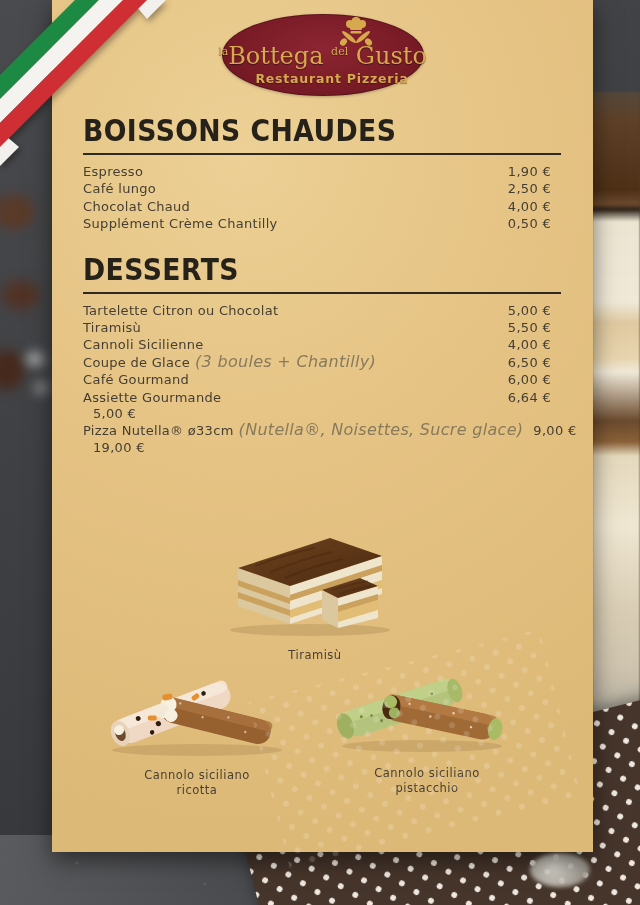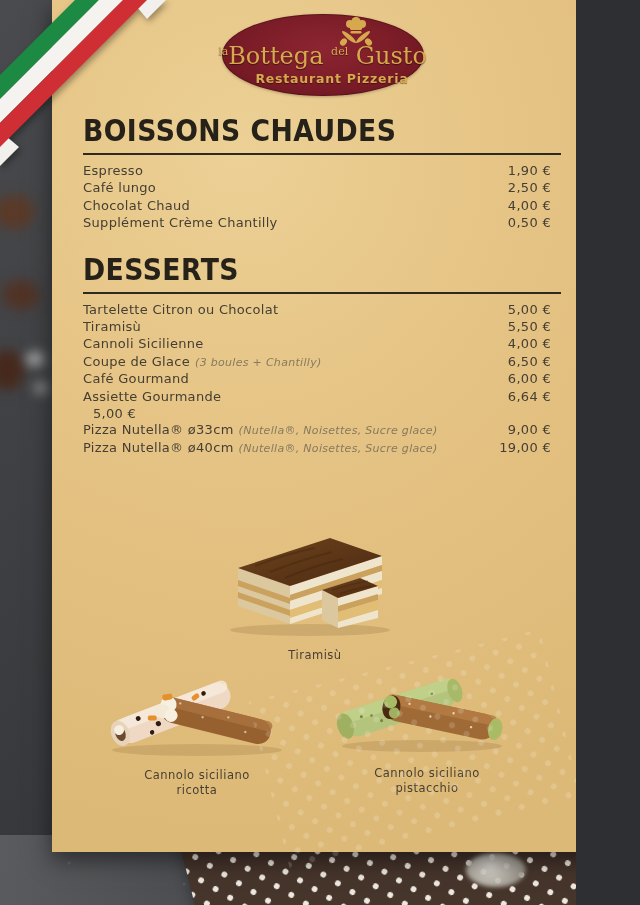--- a/index.html
+++ b/index.html
@@ -1,17 +1,17 @@
 <!DOCTYPE html>
 <html><head>
 <meta charset="utf-8">
 <style>
   html,body{margin:0;padding:0;background:#2e2f32;}
-  .stage{position:relative;width:536px;height:905px;overflow:hidden;
-         font-family:"DejaVu Sans","Liberation Sans",sans-serif;padding-left:40px;}
+  .stage{position:relative;width:640px;height:905px;overflow:hidden;
+         font-family:"DejaVu Sans","Liberation Sans",sans-serif;}
 
   
   .bg-base{position:absolute;inset:0;
     background:linear-gradient(150deg,#4a4b4e 0%,#404144 35%,#37383b 70%,#303134 100%);}
   .bg-stone{position:absolute;left:0;bottom:0;width:100%;height:70px;
     background:
       radial-gradient(circle 1px at 12% 40%, rgba(255,255,255,.10) 0 1px, transparent 2px),
       radial-gradient(circle 1px at 32% 70%, rgba(255,255,255,.08) 0 1px, transparent 2px),
       radial-gradient(circle 1px at 55% 30%, rgba(255,255,255,.08) 0 1px, transparent 2px),
       linear-gradient(100deg,#5a5b5e 0%,#4a4b4e 40%,#3a3b3e 75%);}
@@ -74,21 +74,21 @@
   .sec-title{display:inline-block;margin:0 0 0 31px;color:#262219;
     font-size:31px;font-weight:800;letter-spacing:.5px;line-height:34px;
     transform:scaleX(.86);transform-origin:left center;white-space:nowrap;}
   .sec-title.first{margin-top:17px;}
   .sec-title.second{margin-top:19px;}
   .rule{height:2px;background:#2e2a22;margin:6px 32px 8px 31px;}
   .rows{margin:0 42px 0 31px;}
   .row{display:flex;justify-content:space-between;align-items:baseline;
     line-height:16.4px;font-size:13px;letter-spacing:.3px;color:#453e33;}
   .row .iname{flex:1;white-space:nowrap;}
-  .row .note{font-style:italic;color:#877a5c;margin-left:5px;font-size:11px;}
+  .row .note{font-style:italic;color:#877a5c;margin-left:5px;font-size:16px;}
   .row .price{white-space:nowrap;margin-left:10px;}
 
   
   .fig{position:absolute;text-align:center;}
   .fig-tiramisu{left:158px;top:528px;width:210px;}
   .fig-ricotta{left:30px;top:662px;width:230px;}
   .fig-pistacchio{left:260px;top:660px;width:230px;}
   .fig-caption{font-size:11.5px;line-height:15px;letter-spacing:.5px;color:#473f33;margin-top:4px;}
 </style>
 </head>
@@ -179,21 +179,20 @@
             <span class="price">6,64 €</span>
           </div>
         <div class="row">
             <span class="price">5,00 €</span>
           </div>
         <div class="row">
             <span class="iname"><span>Pizza Nutella® ø33cm</span><em class="note">(Nutella®, Noisettes, Sucre glace)</em></span>
             <span class="price">9,00 €</span>
           </div>
         <div class="row">
-            <span class="iname"><span>Pizza Nutella® ø40cm</span><em class="note">(Nutella®, Noisettes, Sucre glace)</em></span>
             <span class="price">19,00 €</span>
           </div>
       </div>
     </div>
 
     <div class="fig fig-tiramisu">
       <svg width="210" height="112" viewBox="0 0 210 112">
         <ellipse cx="100" cy="102" rx="80" ry="6" fill="rgba(90,60,20,.15)"></ellipse>
 
         <defs>

